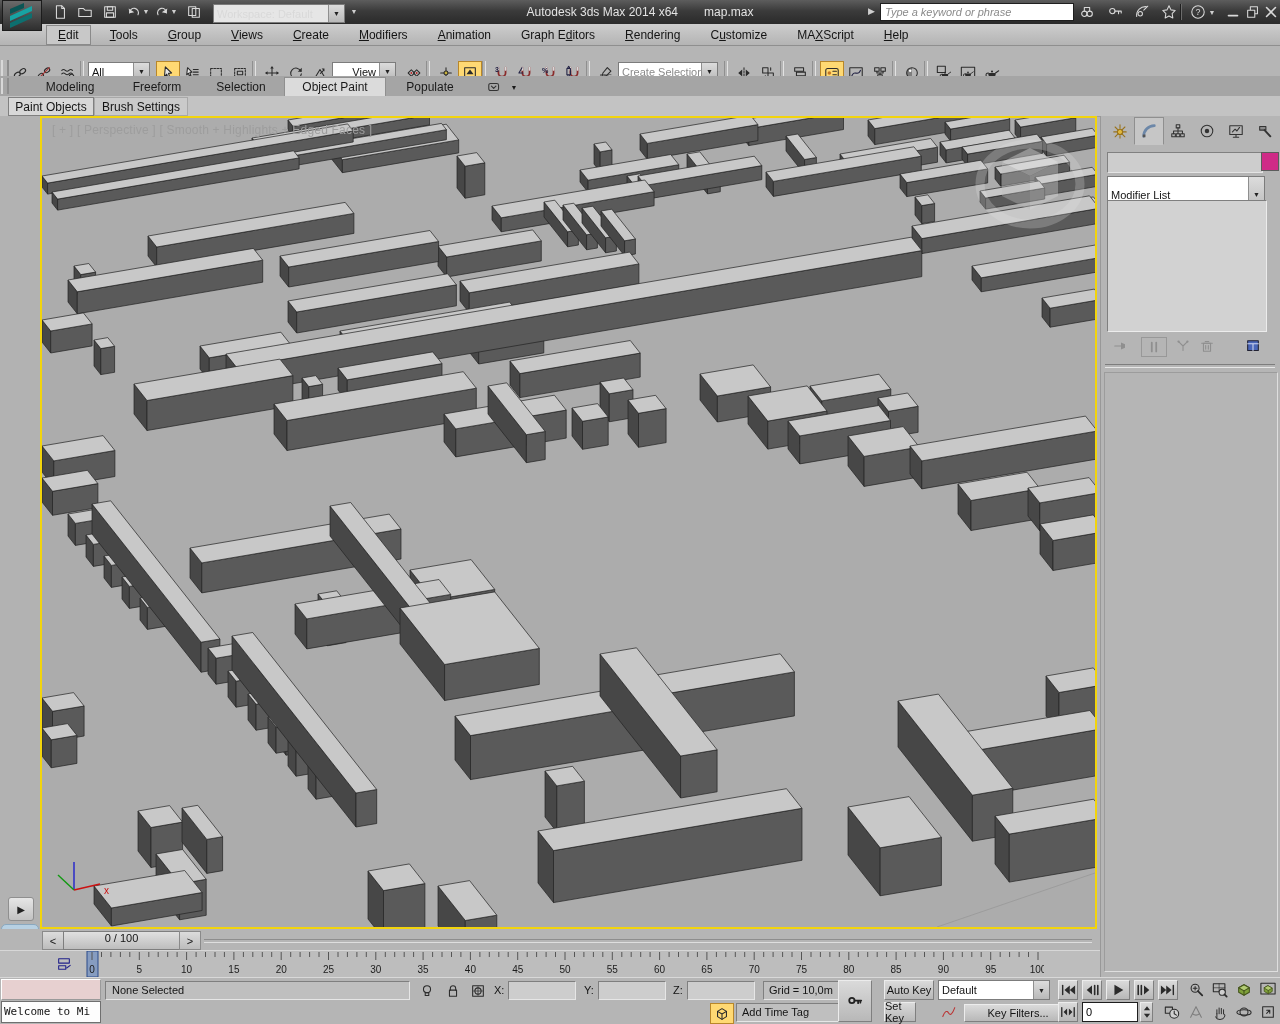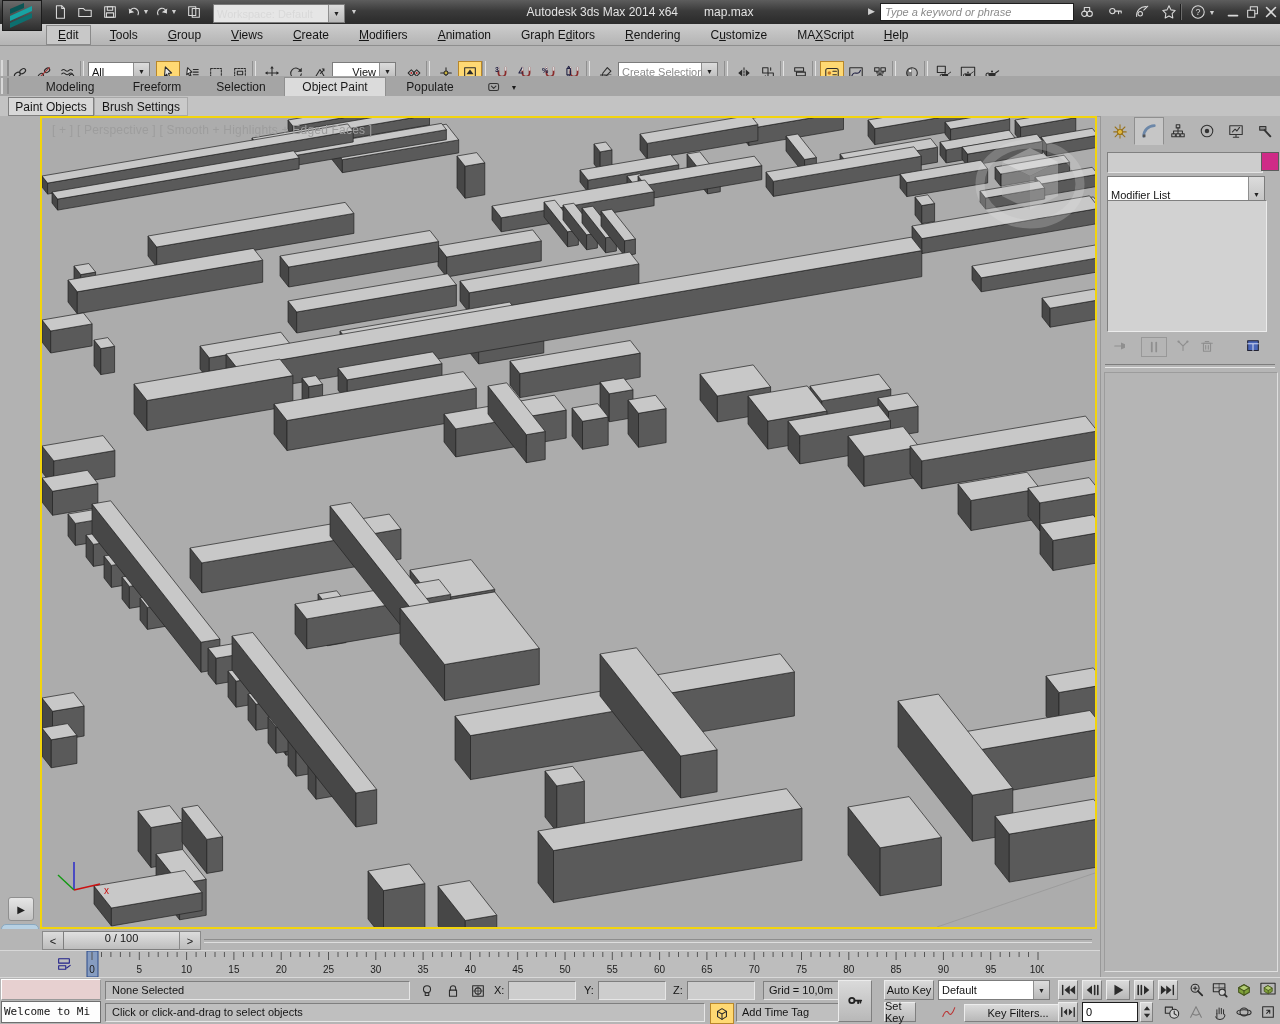--- a/index.html
+++ b/index.html
@@ -1516,21 +1516,20 @@
 
   <div class="sb-txt" style="left:494px;top:6px">X:</div>
   <input class="coord" style="left: 508px; top: 3px; width: 68px;" value="">
   <div class="sb-txt" style="left:584px;top:6px">Y:</div>
   <input class="coord" style="left: 598px; top: 3px; width: 68px;" value="">
   <div class="sb-txt" style="left:673px;top:6px">Z:</div>
   <input class="coord" style="left: 687px; top: 3px; width: 68px;" value="">
 
   <div class="abs sunken sb-txt" style="left:763px;top:3px;width:92px;height:19px;padding:2px 5px"><span>Grid = 10,0m</span></div>
 
-  <div class="abs sunken sb-txt" style="left:105px;top:25px;width:600px;height:19px;padding:2px 6px"><span>Click or click-and-drag to select objects</span></div>
   <div class="sb-ic" style="left:710px;top:25px;width:22px;height:19px;background:#ffd973;border:1px solid #b8872a" id="ic-degrade">
       <span class="ic-w">
         <svg viewBox="0 0 18 18">
           <g fill="none" stroke="currentColor" stroke-width="1.2" stroke-linecap="round" stroke-linejoin="round">
             <path d="M9 3l5 3v6l-5 3-5-3V6z"></path>
             <path d="M4 6l5 3 5-3M9 9v6"></path>
           </g>
         </svg>
       </span>
     </div>

